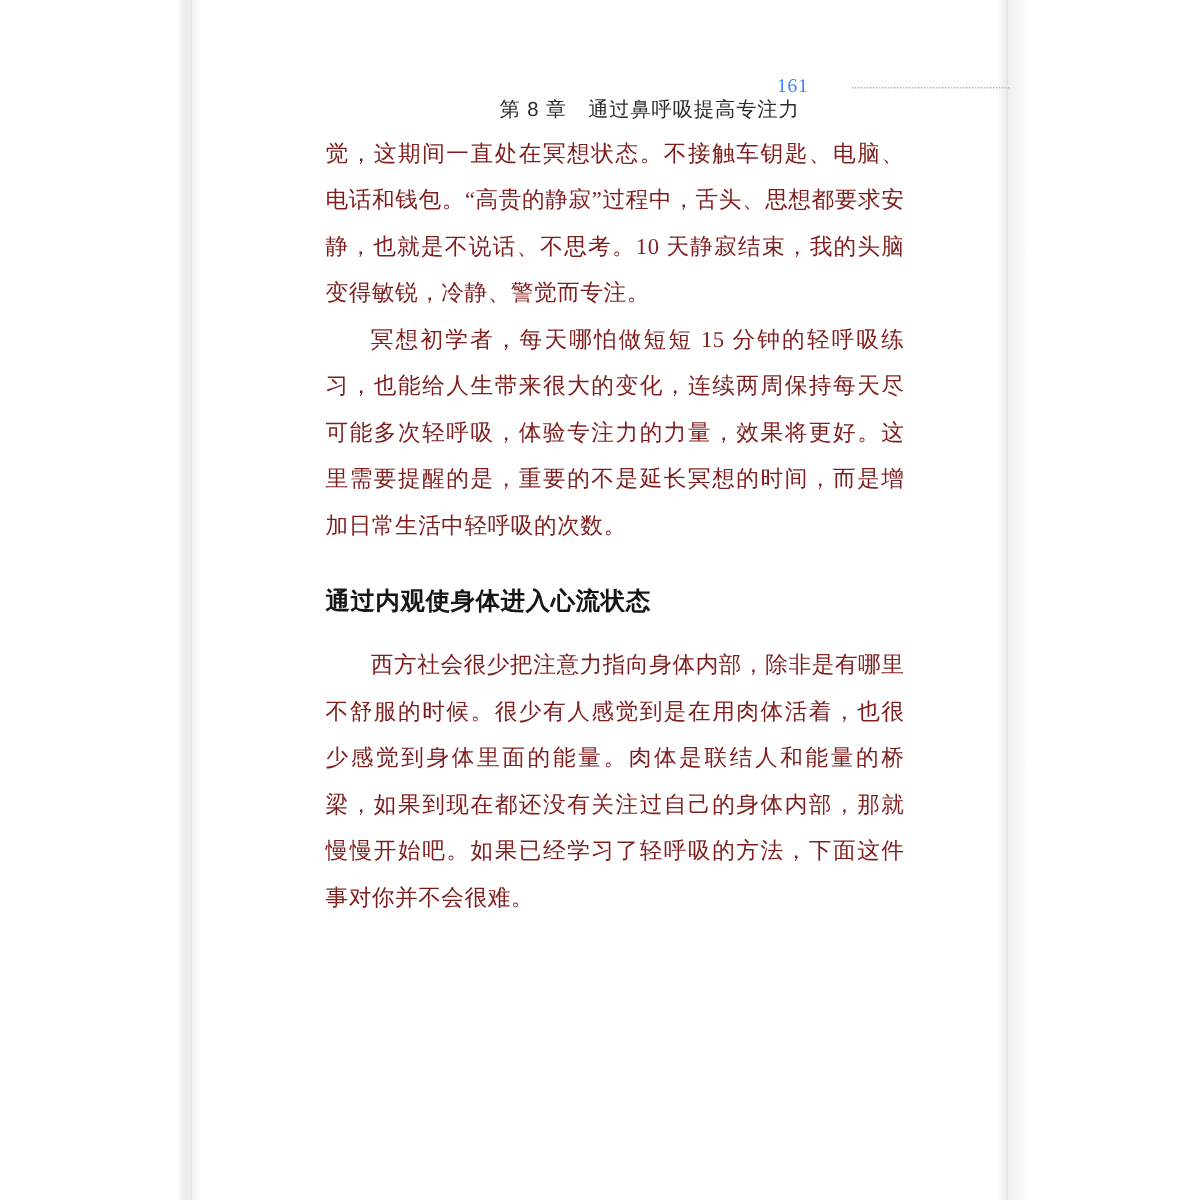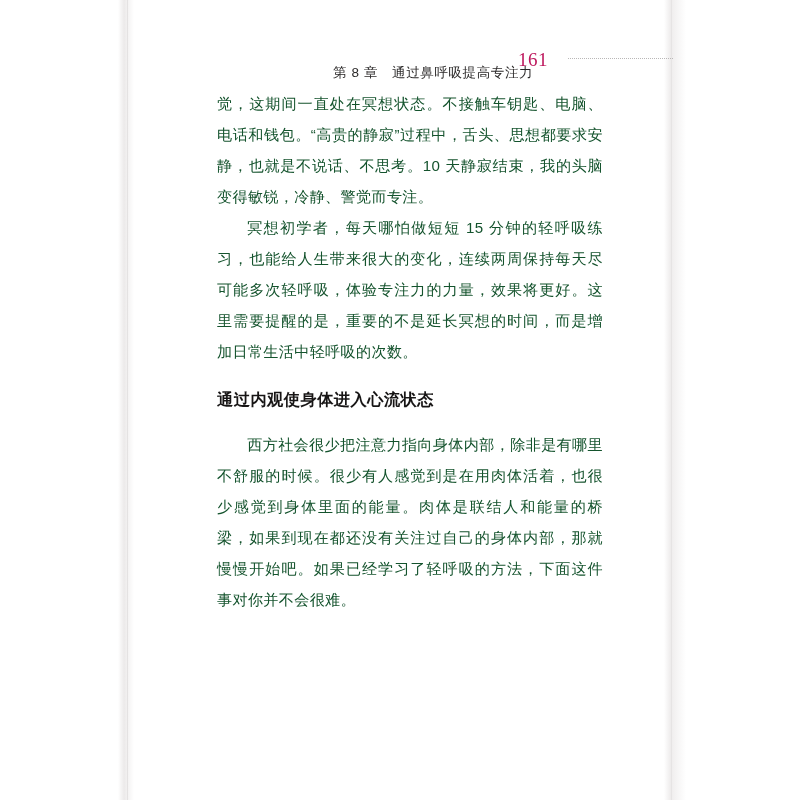--- a/index.html
+++ b/index.html
@@ -76,22 +76,22 @@
     font-size: 13.5px;
     letter-spacing: 0.6px;
     color: #2c2a2a;
     white-space: nowrap;
   }
   .rh-pageno {
     position: absolute;
     left: 390px;
     top: 1px;
     font-family: "Liberation Serif", serif;
-    font-size: 19px;
-    color: #be185d;
+    font-size: 13px;
+    color: #3b82f6;
     letter-spacing: 0.5px;
   }
   .rh-rule {
     position: absolute;
     left: 440px;
     top: 10px;
     width: 105px;
     height: 0;
     border-top: 1px dotted #b9b7b7;
   }
@@ -99,35 +99,35 @@
   
   .text-block {
     position: absolute;
     left: 217px;
     top: 88px;
     width: 386px;
   }
 
   .para {
     margin: 0;
-    font-family: Liberation Sans, sans-serif;
+    font-family: Liberation Serif, serif;
     font-size: 15.1px;
     line-height: 31px;
-    color: #14532d;
+    color: #7f1d1d;
     text-align: justify;
     text-justify: inter-character;
     letter-spacing: 0.35px;
   }
   .para.indent {
     text-indent: 2em;
   }
 
   .section-heading {
     margin: 0;
-    font-family: Liberation Mono, monospace;
+    font-family: Liberation Sans, sans-serif;
     font-size: 16.2px;
     font-weight: bold;
     line-height: 31px;
     color: #171515;
     letter-spacing: 0.5px;
   }
 
   .gap-before-heading { height: 19px; }
   .gap-after-heading  { height: 12px; }
 </style>

